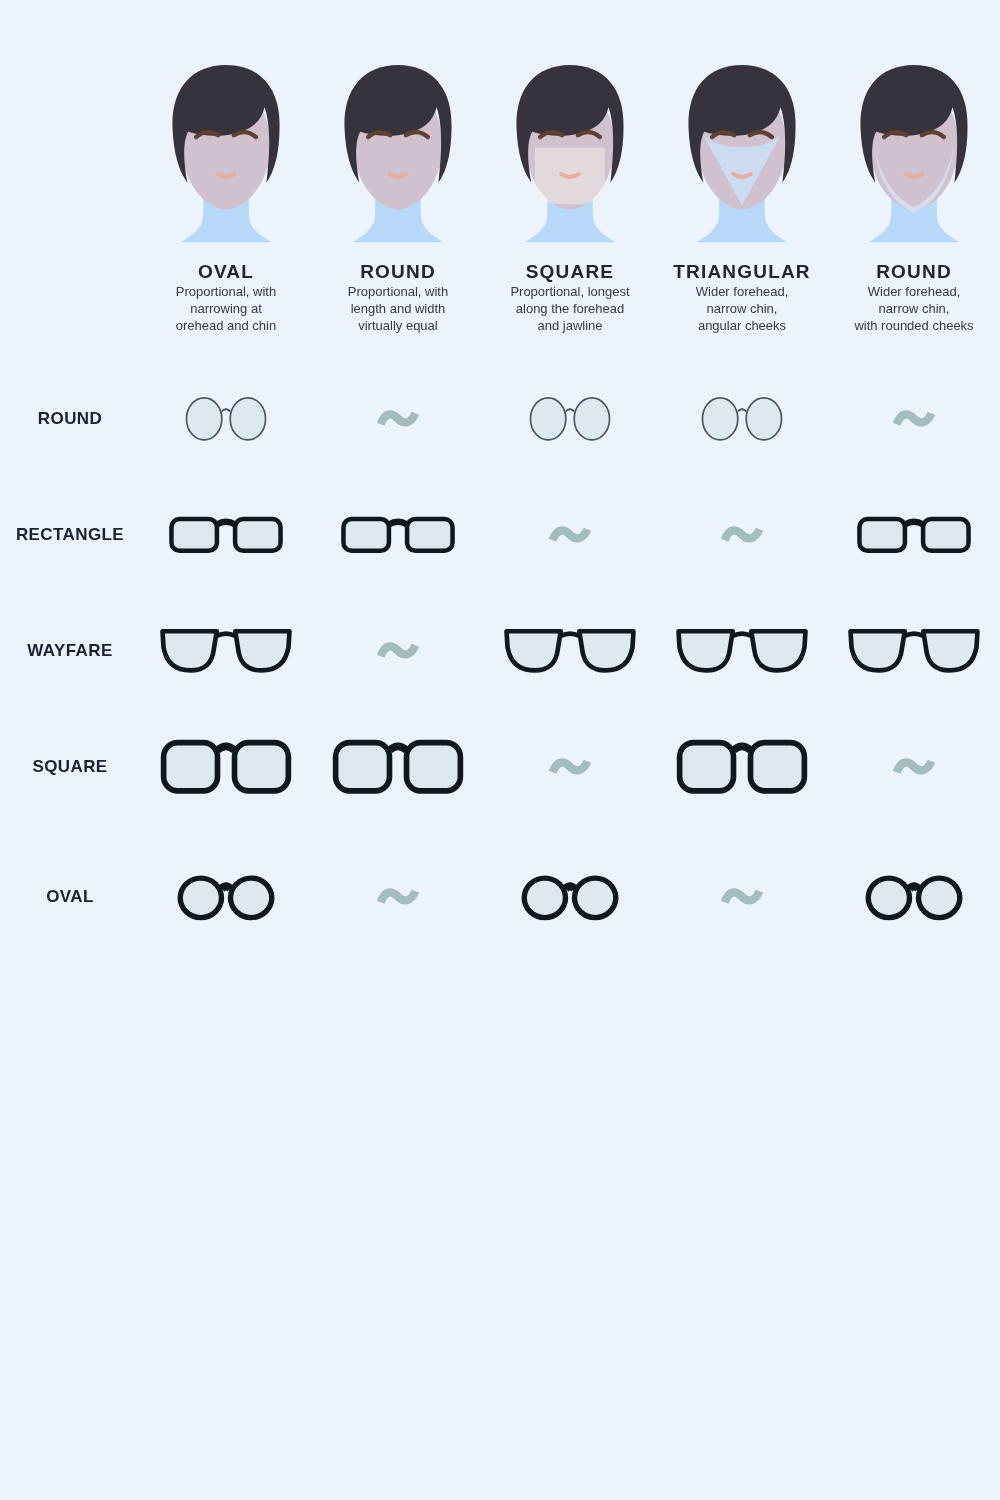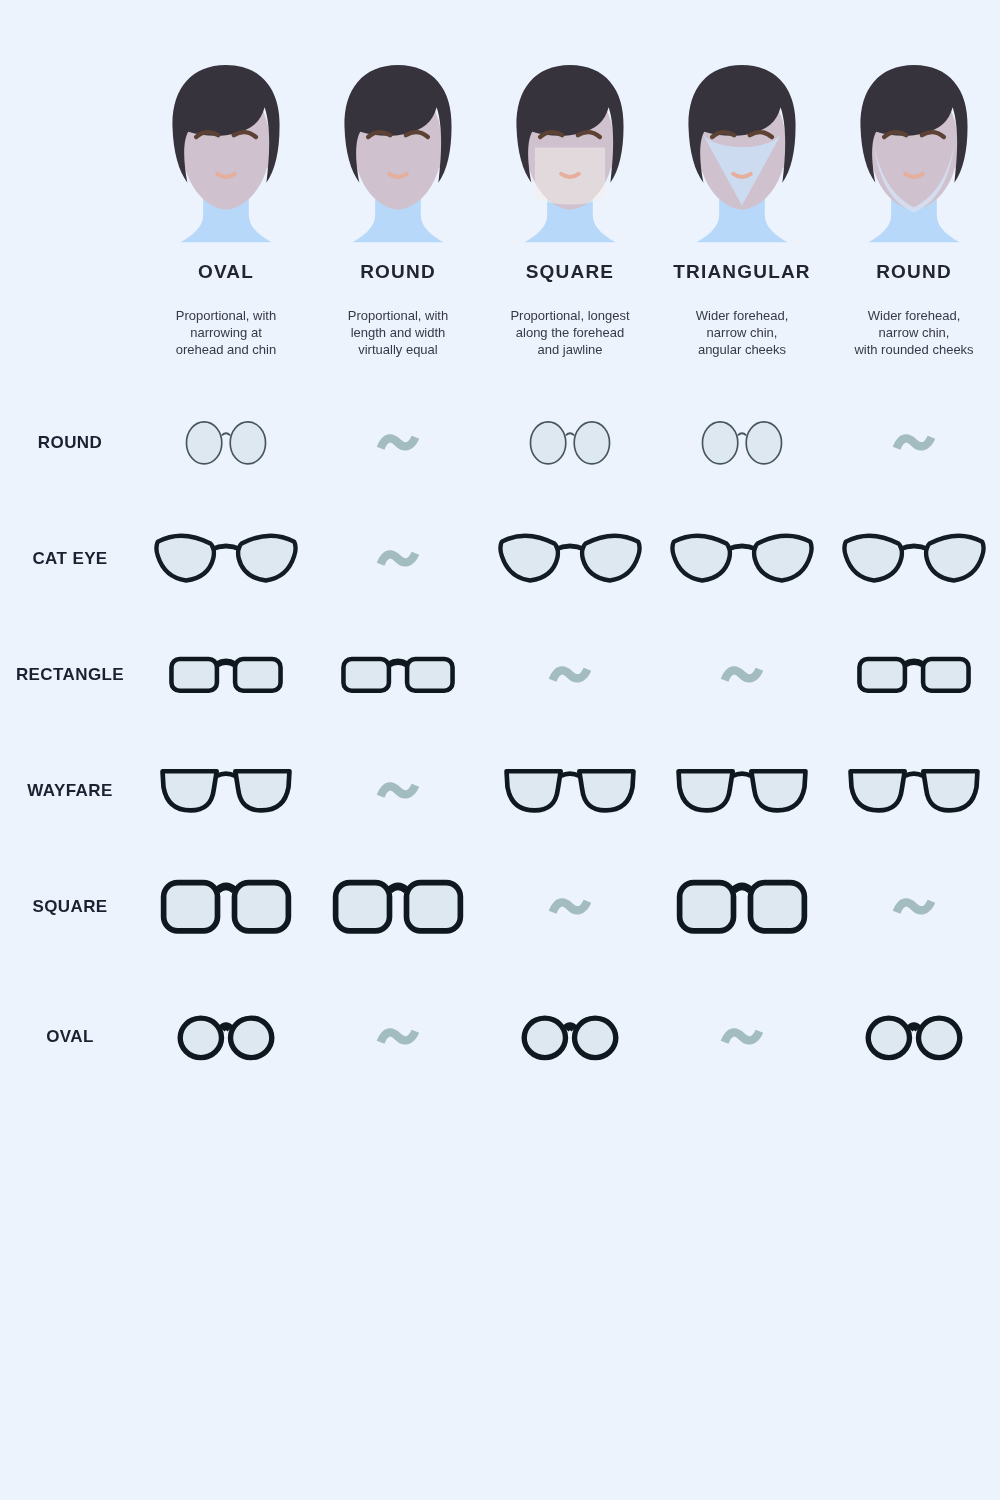--- a/index.html
+++ b/index.html
@@ -24,21 +24,21 @@
     display:grid;
     grid-template-columns:140px repeat(5,172px);
     padding-top:58px;
   }
   .face-col{display:flex;flex-direction:column;align-items:center;text-align:center}
   .face-svg{width:158px;aspect-ratio:180/220}
   .face-label{
     font-size:19px;font-weight:700;letter-spacing:1.2px;margin-top:10px;color:var(--text);
   }
   .face-desc{
-    font-size:13px;line-height:1.32;margin-top:24px;color:#363947;
+    font-size:13px;line-height:1.32;margin-top:0;color:#363947;
     white-space:pre-line;
   }
   
   .grid{padding-top:26px}
   .grid-row{
     display:grid;
     grid-template-columns:140px repeat(5,172px);
     height:116px;
     align-items:center;
   }
@@ -246,48 +246,20 @@
             <use href="#g-round"></use>
           </svg>
         </div>
         <div class="cell">
           <svg class="tilde-svg">
             <use href="#tilde"></use>
           </svg>
         </div>
       </div>
       <div class="grid-row">
-        <div class="row-label">CAT EYE</div>
-        <div class="cell">
-          <svg class="g-icon g-cat-eye">
-            <use href="#g-cat-eye"></use>
-          </svg>
-        </div>
-        <div class="cell">
-          <svg class="tilde-svg">
-            <use href="#tilde"></use>
-          </svg>
-        </div>
-        <div class="cell">
-          <svg class="g-icon g-cat-eye">
-            <use href="#g-cat-eye"></use>
-          </svg>
-        </div>
-        <div class="cell">
-          <svg class="g-icon g-cat-eye">
-            <use href="#g-cat-eye"></use>
-          </svg>
-        </div>
-        <div class="cell">
-          <svg class="g-icon g-cat-eye">
-            <use href="#g-cat-eye"></use>
-          </svg>
-        </div>
-      </div>
-      <div class="grid-row">
         <div class="row-label">RECTANGLE</div>
         <div class="cell">
           <svg class="g-icon g-rectangle">
             <use href="#g-rectangle"></use>
           </svg>
         </div>
         <div class="cell">
           <svg class="g-icon g-rectangle">
             <use href="#g-rectangle"></use>
           </svg>

